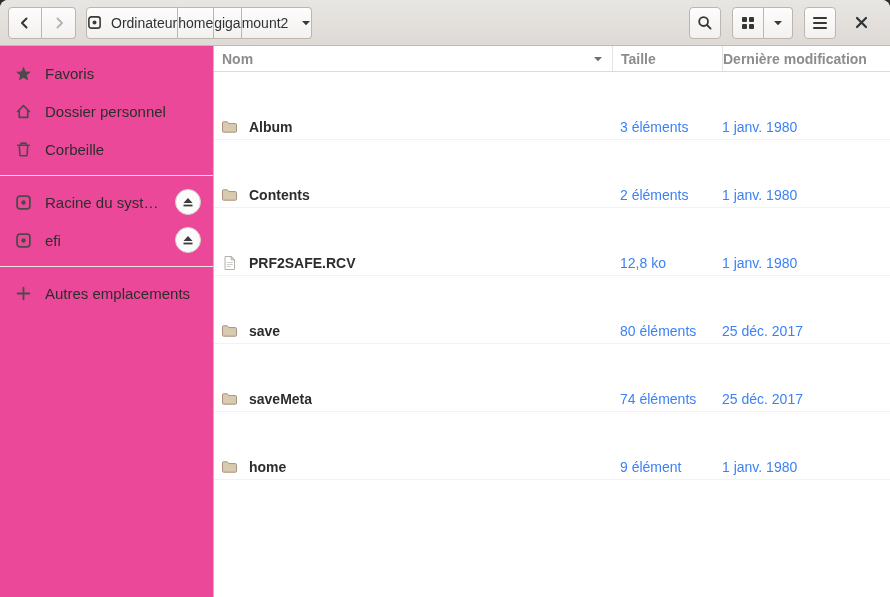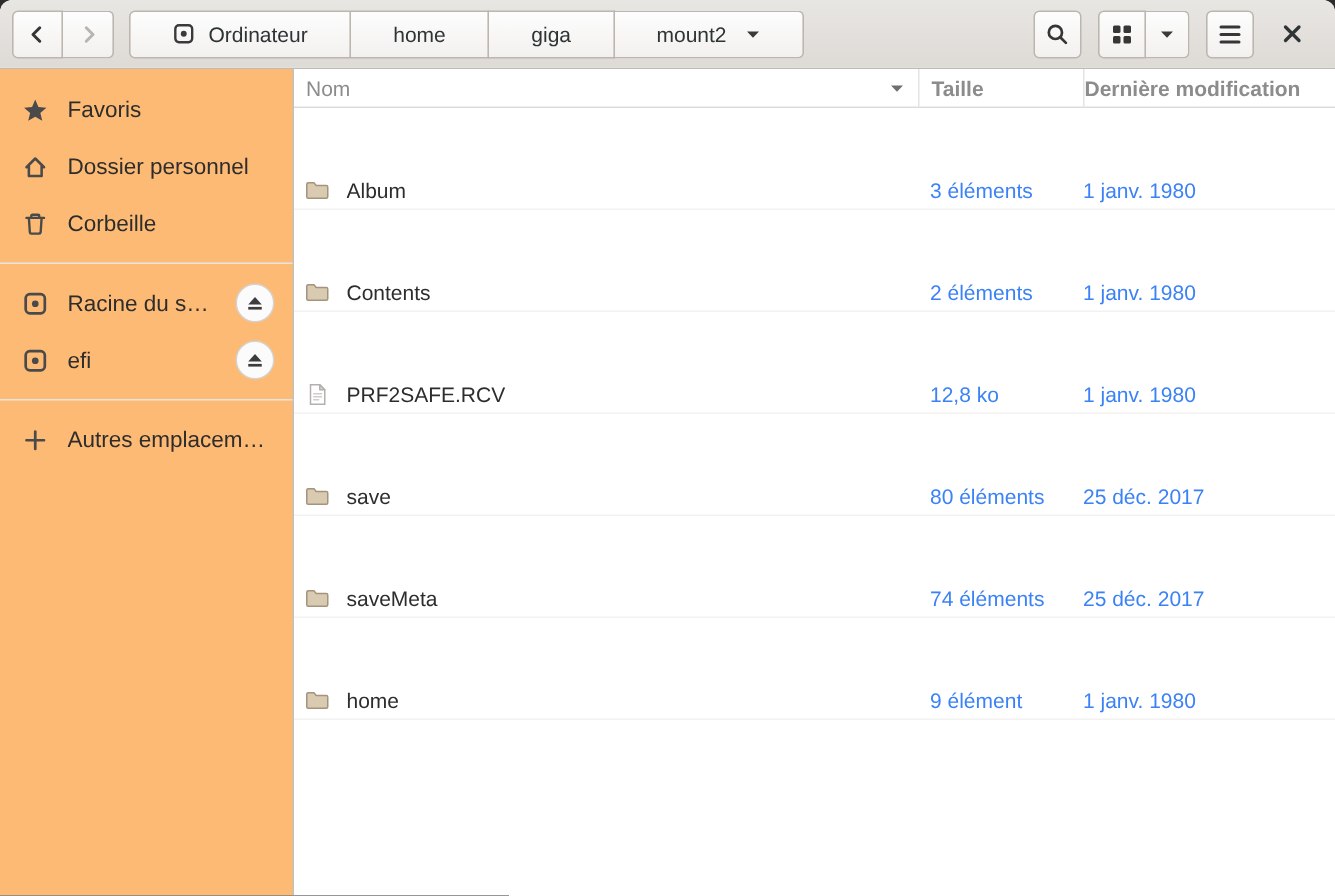--- a/index.html
+++ b/index.html
@@ -1,21 +1,21 @@
 <!DOCTYPE html>
 <html><head>
 <meta charset="utf-8">
 <style>
   html,body{margin:0;padding:0;background:#2c2c2c;font-family:"Liberation Sans","DejaVu Sans",sans-serif;-webkit-font-smoothing:antialiased;}
   *{box-sizing:border-box;}
   .window{position:relative;width:890px;height:597px;background:#fff;border-radius:8px 8px 0 0;overflow:hidden;}
 
   
   .titlebar{height:46px;background:linear-gradient(to bottom,#e8e6e3,#dedad6);border-bottom:1px solid #bfbab3;border-radius:8px 8px 0 0;display:flex;align-items:center;padding:0 12px 0 8px;}
-  .btn{height:32px;background:linear-gradient(to bottom,#fdfdfd,#f3f1ef);border:1px solid #bcb6af;display:flex;align-items:center;justify-content:center;color:#2e3436;font-size:14px;padding:0 28px;cursor:default;}
+  .btn{height:32px;background:linear-gradient(to bottom,#fdfdfd,#f3f1ef);border:1px solid #bcb6af;display:flex;align-items:center;justify-content:center;color:#2e3436;font-size:14px;padding:0 0;cursor:default;}
   .linked{display:flex;}
   .linked .btn{border-radius:0;border-left-width:0;}
   .linked .btn:first-child{border-left-width:1px;border-radius:4px 0 0 4px;}
   .linked .btn:last-child{border-radius:0 4px 4px 0;}
   .linked .btn:only-child{border-radius:4px;}
   .nav-group .btn{width:34px;padding:0;}
   .pathbar{margin-left:10px;}
   .pathbar .btn{gap:9px;}
   .seg-arrow{margin-left:4px;}
   .tb-spacer{flex:1;}
@@ -27,29 +27,29 @@
   svg{display:block;}
   .bars{display:flex;flex-direction:column;gap:3px;}
   .bars span{display:block;width:14px;height:2px;background:#363636;border-radius:1px;}
   .grid4{display:grid;grid-template-columns:5px 5px;grid-template-rows:5px 5px;gap:2px;}
   .grid4 span{background:#363636;border-radius:1px;}
 
   
   .app-body{display:flex;height:551px;}
 
   
-  .sidebar{width:196px;background:#fdba74;border-right:1px solid #c5bfb8;padding-top:8px;flex-shrink:0;}
+  .sidebar{width:214px;background:#ec4899;border-right:1px solid #c5bfb8;padding-top:8px;flex-shrink:0;}
   .side-item{height:38px;display:flex;align-items:center;padding:0 12px 0 15px;gap:13px;color:#2d2d2d;font-size:15px;}
   .side-item .lbl{white-space:nowrap;overflow:hidden;text-overflow:ellipsis;flex:1;}
   .side-sep{height:1px;background:#e7e5e3;margin:7px 0;}
   .eject{width:26px;height:26px;border-radius:50%;border:1px solid #d6d1cc;background:#fbfbfb;display:flex;align-items:center;justify-content:center;flex-shrink:0;}
 
   
   .content{flex:1;display:flex;flex-direction:column;background:#fff;min-width:0;}
-  .col-name{flex:1;display:flex;align-items:center;min-width:0;}
+  .col-name{flex:1;display:flex;align-items:center;min-width:0;font-weight:bold;}
   .col-size{width:110px;flex-shrink:0;display:flex;align-items:center;padding-left:8px;}
   .col-date{width:168px;flex-shrink:0;display:flex;align-items:center;justify-content:flex-start;padding-right:8px;}
   .list-header{height:26px;display:flex;align-items:center;border-bottom:1px solid #dbdbdb;color:#8c8c8c;font-size:14px;}
   .list-header .col-name{padding-left:8px;justify-content:space-between;}
   .list-header .col-size,.list-header .col-date{align-self:stretch;border-left:1px solid #e3e3e3;font-weight:bold;}
   .sort-arrow{margin-right:9px;}
   .row{height:25px;display:flex;align-items:center;font-size:14px;border-bottom:1px solid #f3f2f1;margin-top:43px;}
   .row .col-name{padding-left:7px;gap:11px;color:#2d2d2d;}
   .row .col-name .fname{white-space:nowrap;overflow:hidden;text-overflow:ellipsis;}
   .row .col-size,.row .col-date{color:#3b82f6;}

